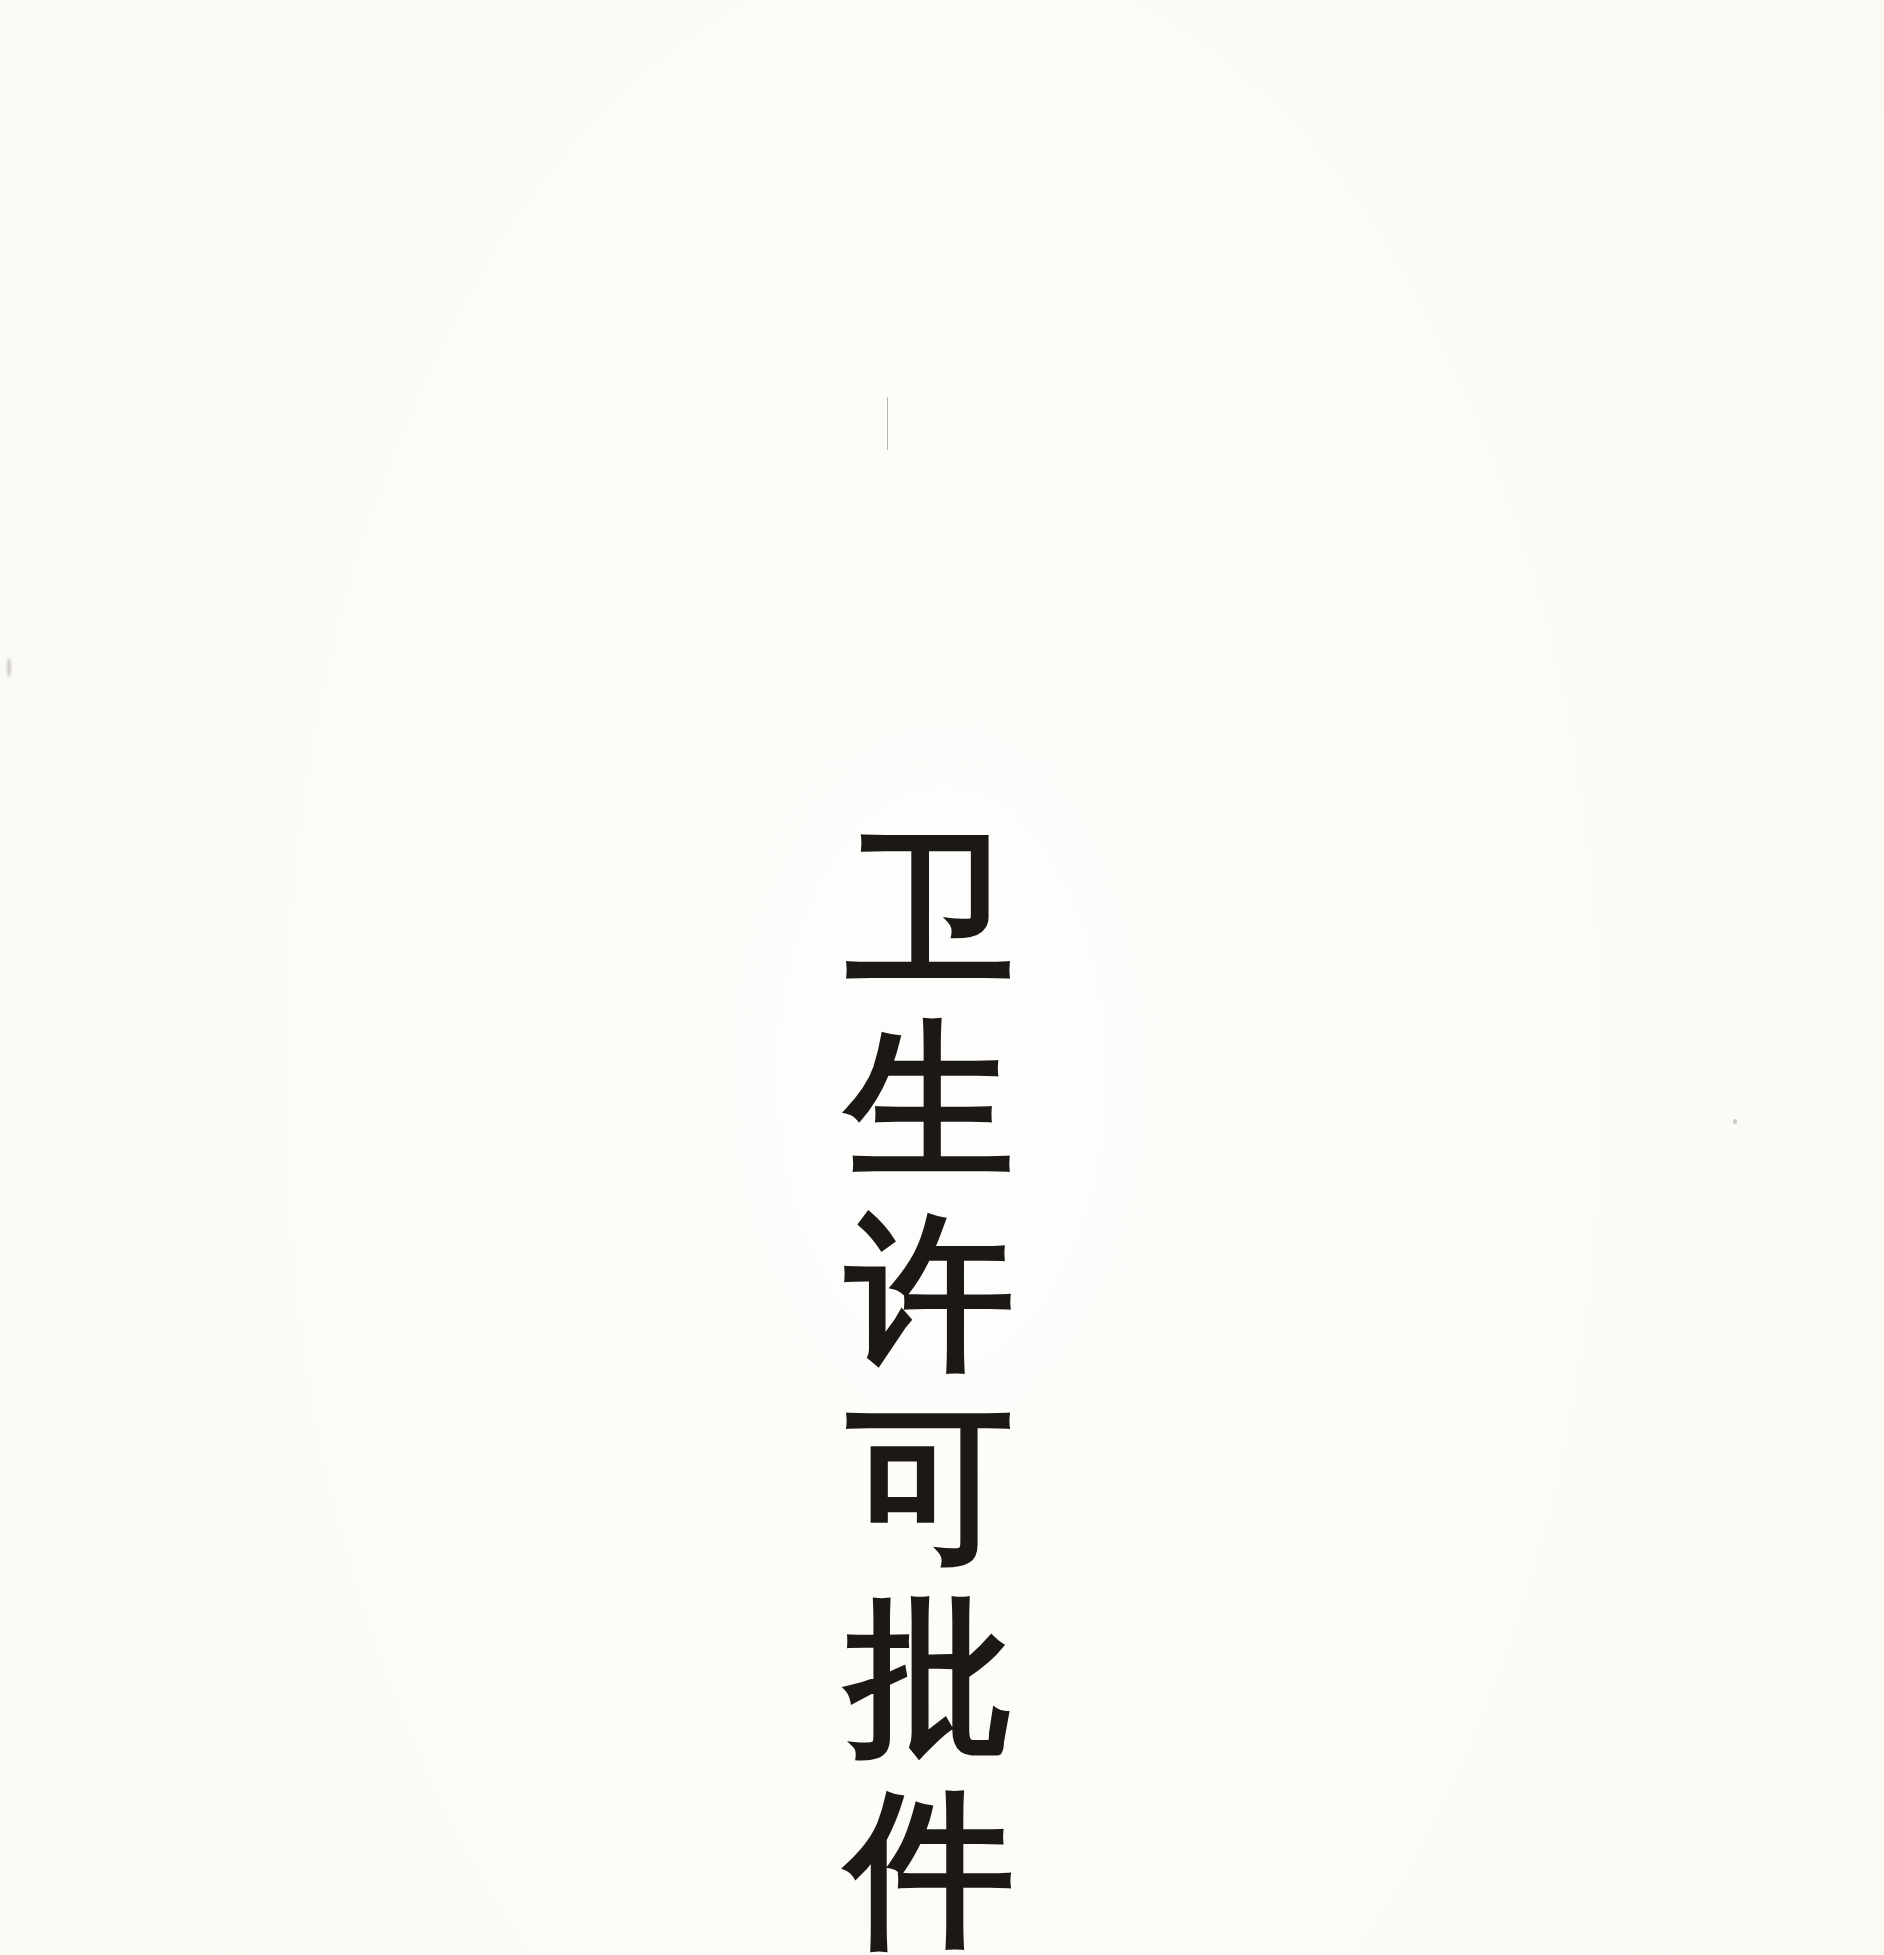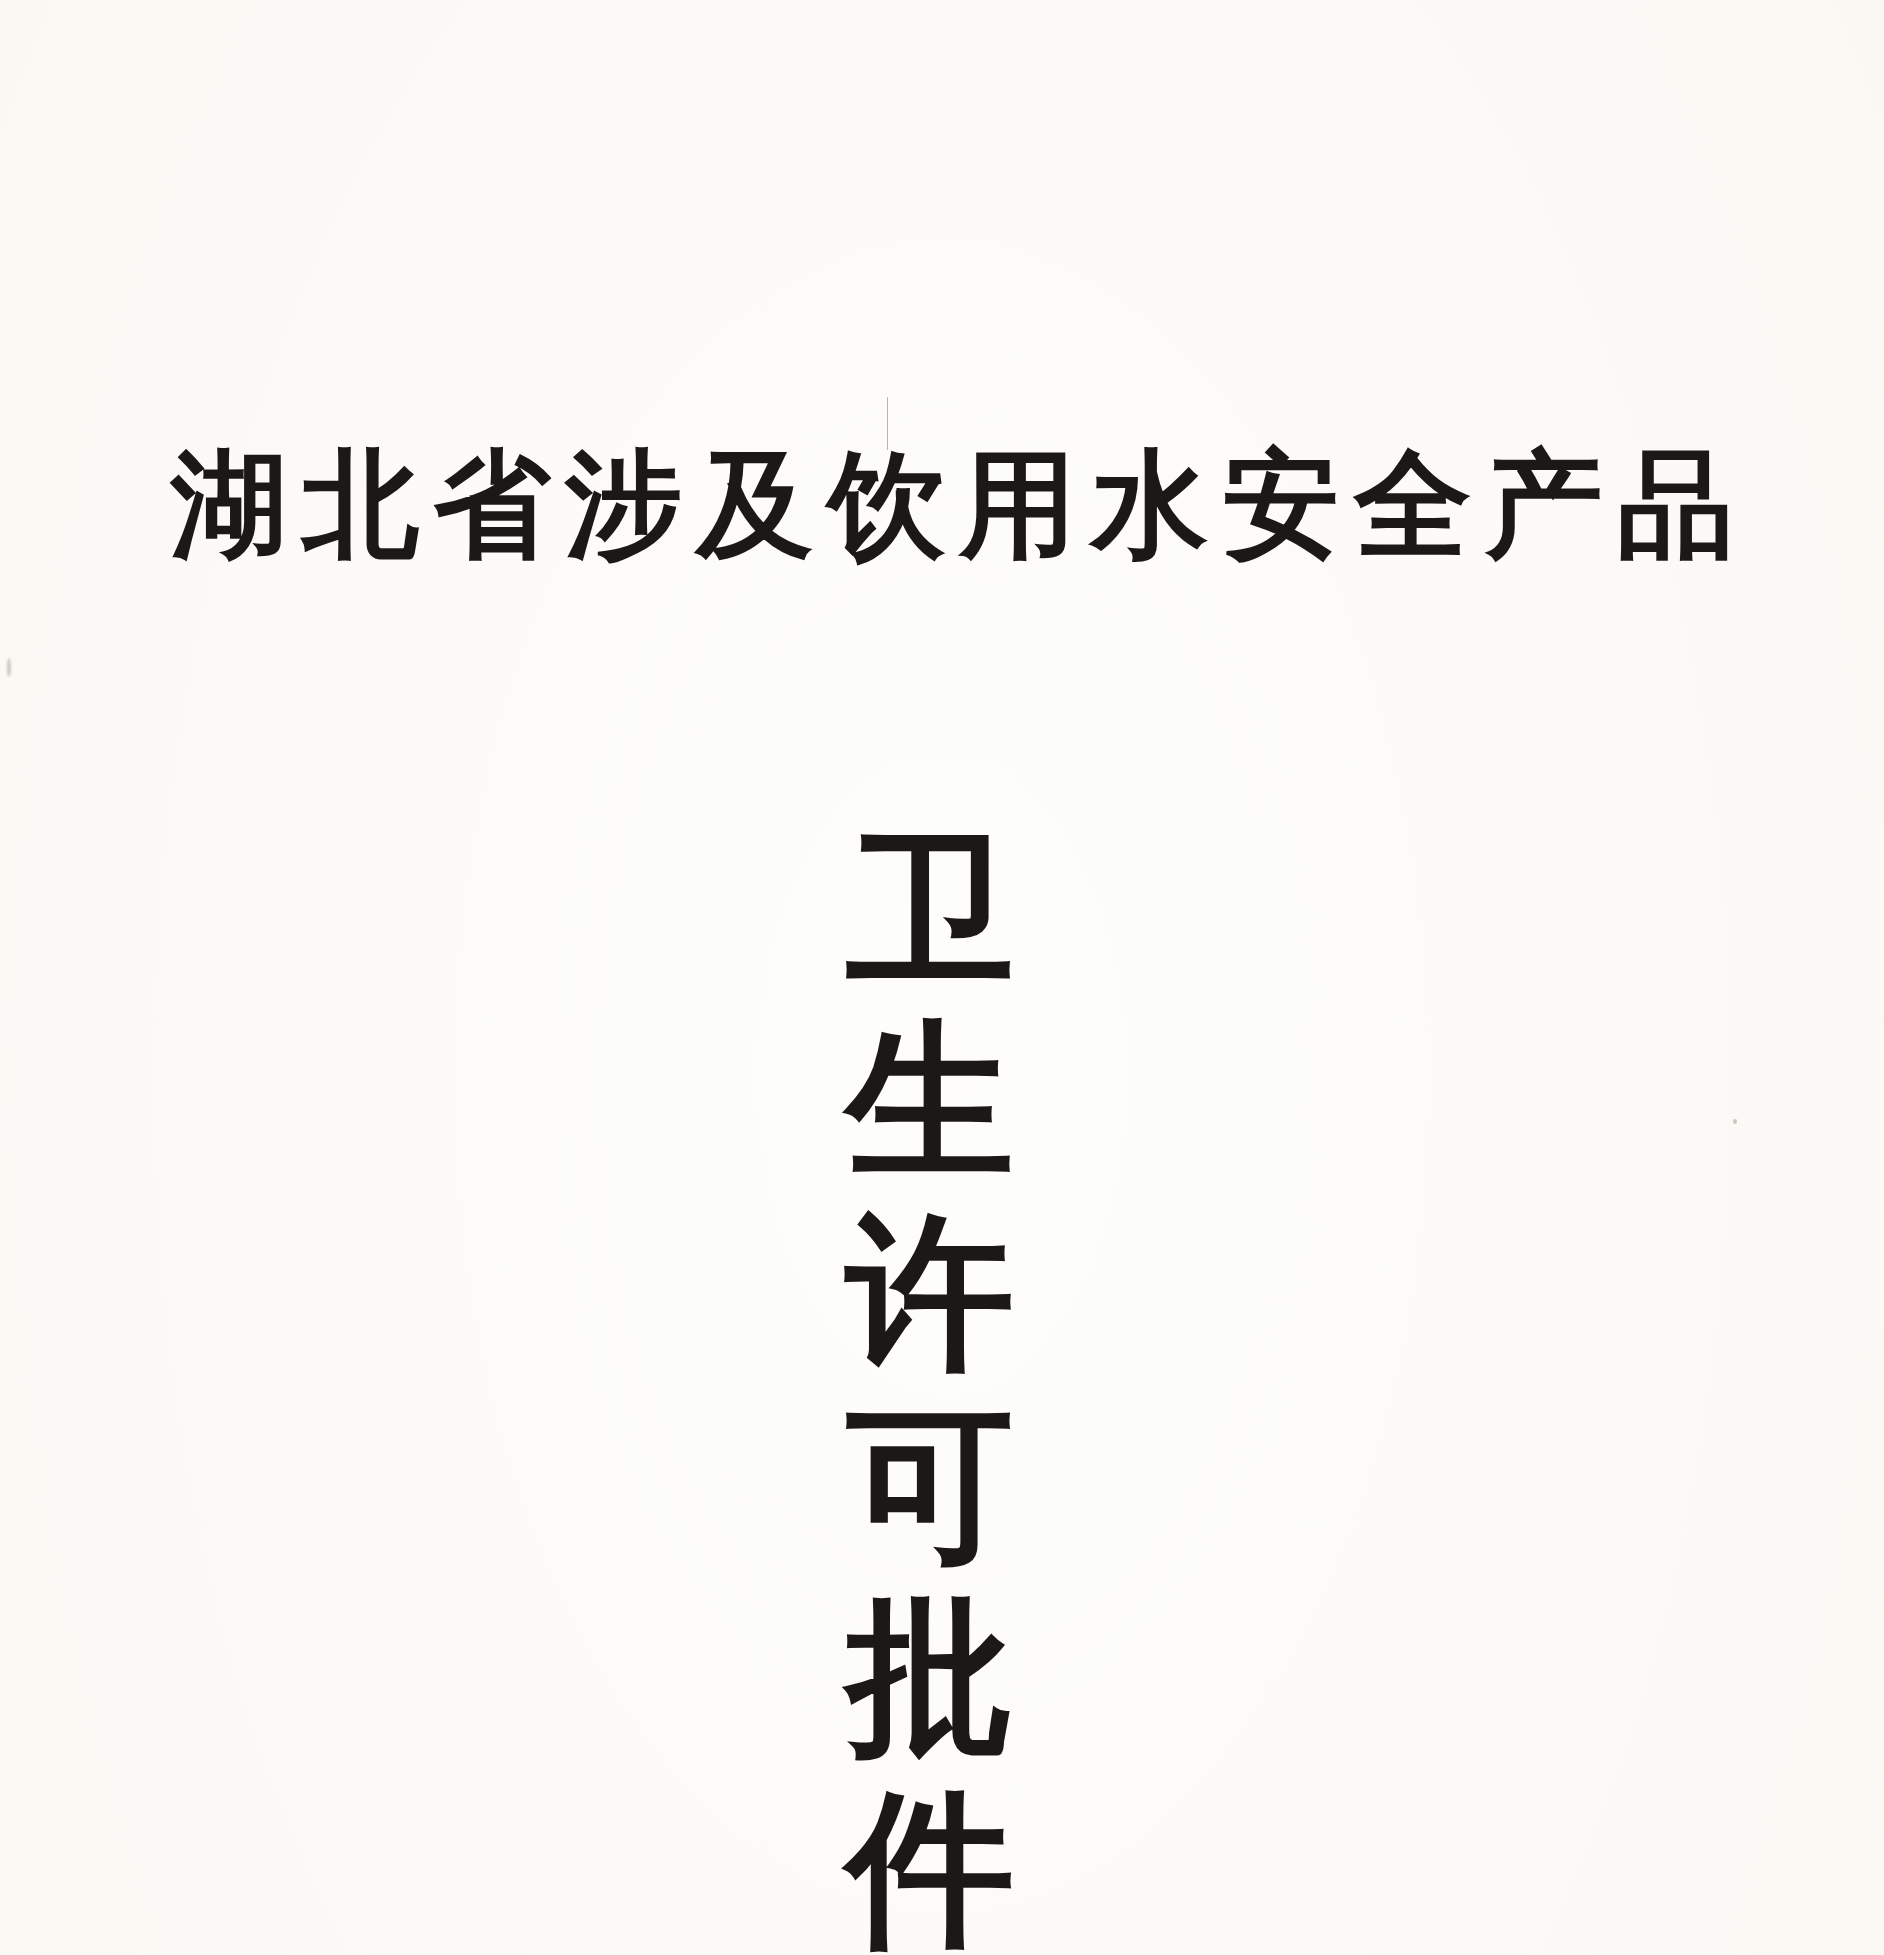--- a/index.html
+++ b/index.html
@@ -75,21 +75,20 @@
     background: rgba(130, 124, 114, 0.4);
     border-radius: 50%;
     filter: blur(0.6px);
   }
 </style>
 </head>
 <body>
 
 <div class="page">
 
-  <div class="series-title">湖北省涉及饮用水安全产品</div>
 
   <div class="vertical-title">
     <span class="vchar">卫</span>
     <span class="vchar">生</span>
     <span class="vchar">许</span>
     <span class="vchar">可</span>
     <span class="vchar">批</span>
     <span class="vchar">件</span>
   </div>
 

